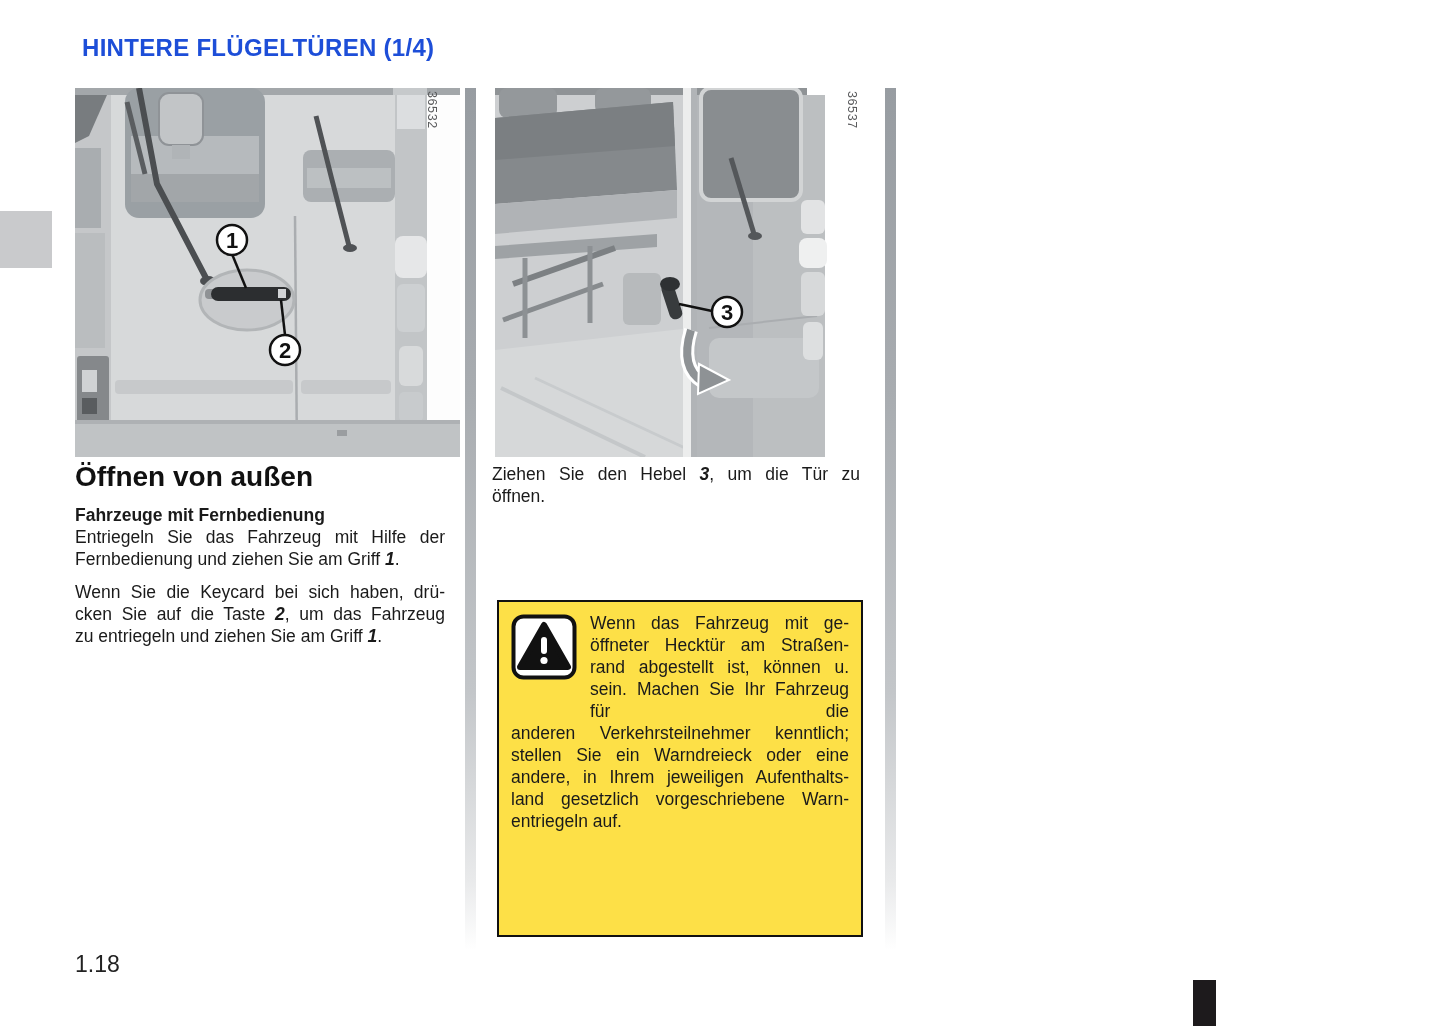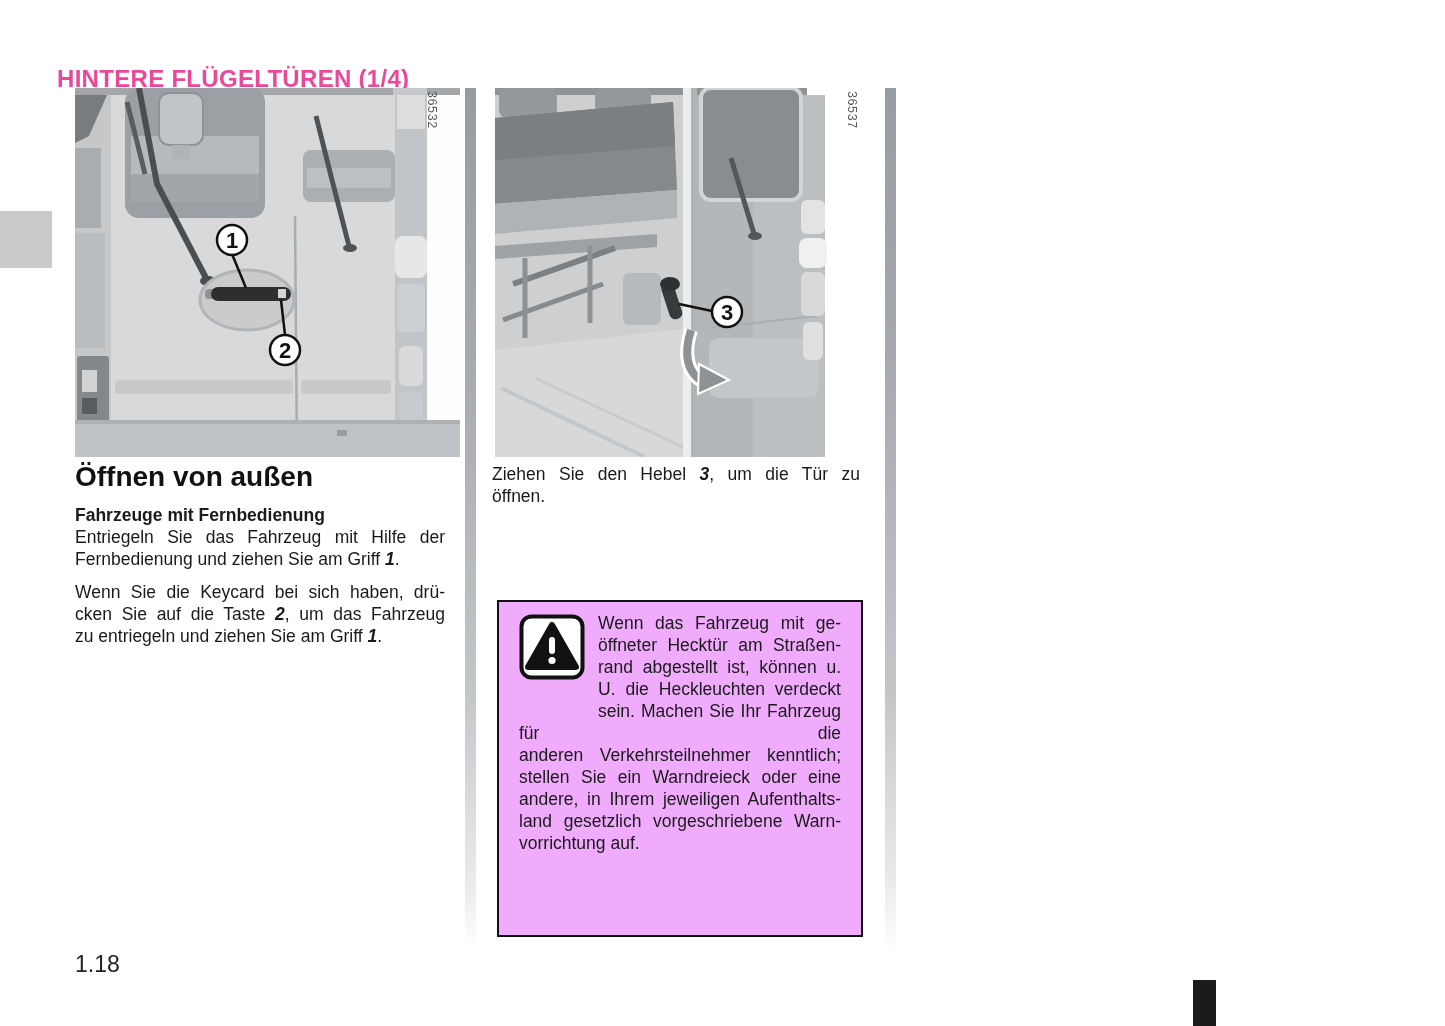--- a/index.html
+++ b/index.html
@@ -2,22 +2,22 @@
 <html><head>
 <meta charset="utf-8">
 <style>
   html,body{margin:0;padding:0;}
   body{
     width:1445px;height:1026px;position:relative;overflow:hidden;
     background:#ffffff;color:#1a1a1a;
     font-family:"Liberation Sans","DejaVu Sans",sans-serif;
   }
   .page-title{
-    position:absolute;left:57px;top:34px;
-    font-size:24px;font-weight:bold;letter-spacing:.3px;color:#ec4899;margin-top:31px;
+    position:absolute;left:82px;top:34px;
+    font-size:24px;font-weight:bold;letter-spacing:.3px;color:#1d4ed8;
   }
   
   .figure{position:absolute;top:88px;width:385px;height:369px;background:#fff;}
   .figure.left{left:75px;}
   .figure.right{left:495px;}
   .figure svg{position:absolute;left:0;top:0;width:100%;height:100%;}
   .fig-ref{
     position:absolute;left:364px;top:3px;
     transform:rotate(90deg);transform-origin:0 0;
     font-size:12.5px;color:#58595b;letter-spacing:.6px;white-space:nowrap;
@@ -37,22 +37,22 @@
   .col-right{position:absolute;left:492px;top:463px;width:368px;}
   .section-heading{font-size:28px;font-weight:bold;color:#111;margin:0 0 11px 0;}
   .tblock{margin:0 0 11px 0;font-size:17.5px;line-height:22px;}
   .tline{text-align:justify;text-align-last:justify;}
   .tline.nj,.tline:last-child{text-align-last:left;}
   .b{font-weight:bold;}
   .ref{font-weight:bold;font-style:italic;}
   
   .warning-box{
     position:absolute;left:497px;top:600px;width:366px;height:337px;
-    box-sizing:border-box;border:2.5px solid #111;background:#f0abfc;
-    padding:10px 20px;font-size:17.5px;line-height:22px;
+    box-sizing:border-box;border:2.5px solid #111;background:#fde047;
+    padding:10px 12px;font-size:17.5px;line-height:22px;
   }
   .warning-icon{
     float:left;width:66px;height:66px;margin:2px 13px 26px 0;
   }
   .footer-page{position:absolute;left:75px;top:951px;font-size:23px;color:#222;}
 </style>
 </head>
 <body>
 
 <div class="page-title">HINTERE FLÜGELTÜREN (1/4)</div>
@@ -225,25 +225,24 @@
   <svg class="warning-icon" viewBox="0 0 66 66">
     <rect x="2.5" y="2.5" width="61" height="61" rx="10" fill="#fff" stroke="#111" stroke-width="4"></rect>
     <path d="M33 11 L57 53 L9 53 Z" fill="#111" stroke="#111" stroke-width="6" stroke-linejoin="round"></path>
     <rect x="30" y="23" width="6" height="17" rx="3" fill="#fff"></rect>
     <circle cx="33" cy="46.5" r="3.6" fill="#fff"></circle>
   </svg>
   <div>
       <div class="tline"><span>Wenn das Fahrzeug mit ge-</span></div>
       <div class="tline"><span>öffneter Hecktür am Straßen-</span></div>
       <div class="tline"><span>rand abgestellt ist, können u.</span></div>
-      <div class="tline"><span>U. die Heckleuchten verdeckt</span></div>
       <div class="tline"><span>sein. Machen Sie Ihr Fahrzeug für die</span></div>
       <div class="tline"><span>anderen Verkehrsteilnehmer kenntlich;</span></div>
       <div class="tline"><span>stellen Sie ein Warndreieck oder eine</span></div>
       <div class="tline"><span>andere, in Ihrem jeweiligen Aufenthalts-</span></div>
       <div class="tline"><span>land gesetzlich vorgeschriebene Warn-</span></div>
-      <div class="tline"><span>vorrichtung auf.</span></div>
+      <div class="tline"><span>entriegeln auf.</span></div>
     </div>
 </div>
 
 <div class="footer-page">1.18</div>
 
 <div class="corner-tab"></div>
 
 </body></html>

